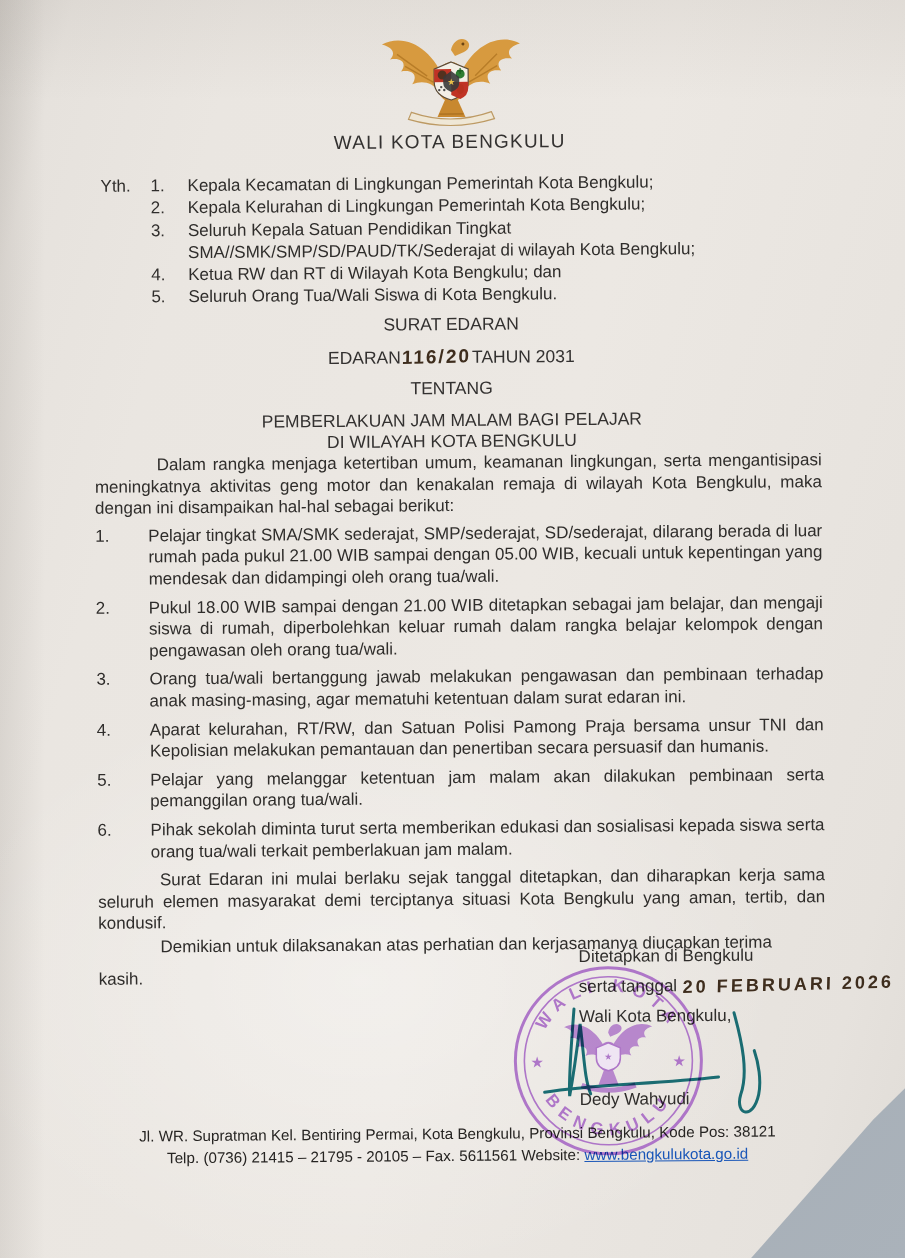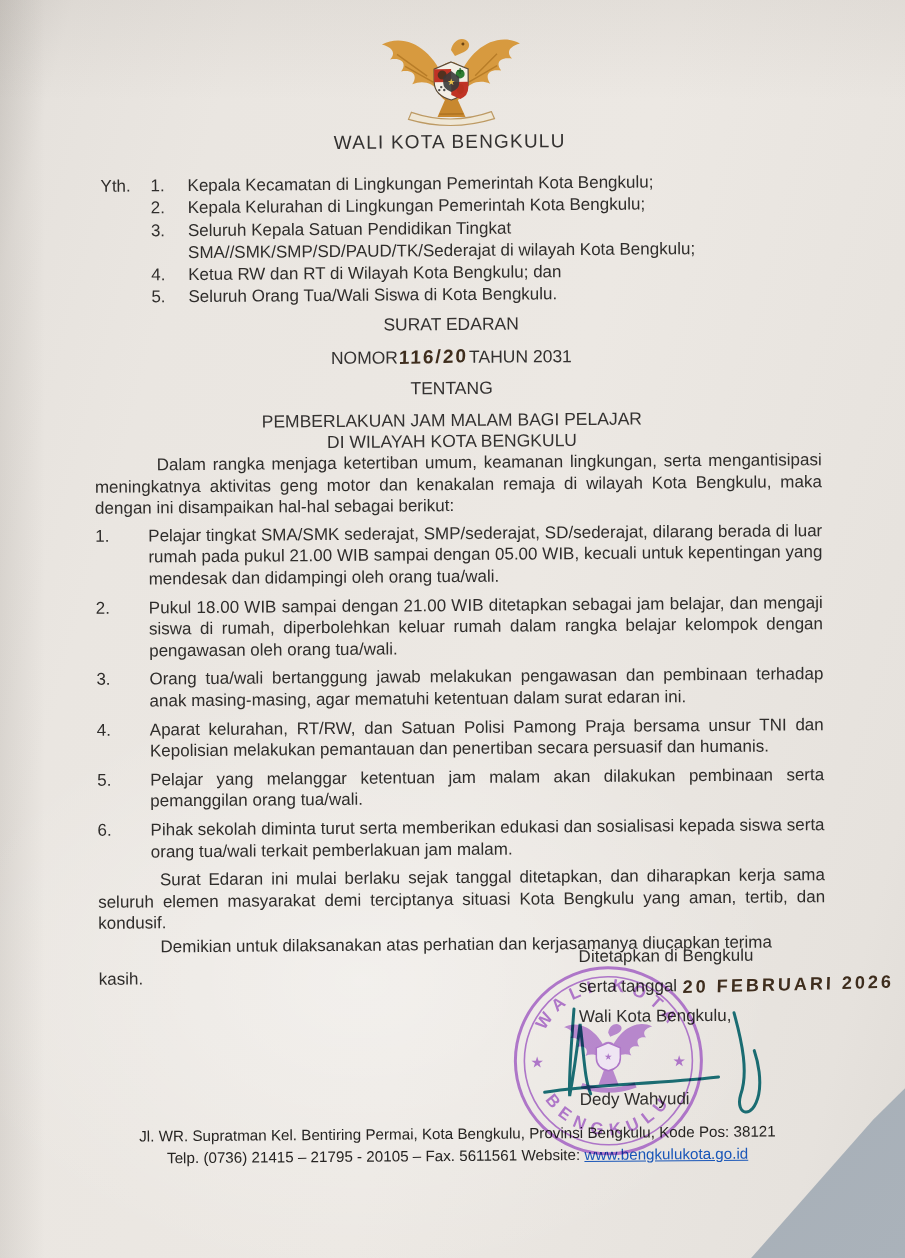--- a/index.html
+++ b/index.html
@@ -133,21 +133,21 @@
         <div class="yth-item">
           <span class="yth-num">5.</span>
           <span class="yth-text">Seluruh Orang Tua/Wali Siswa di Kota Bengkulu.</span>
         </div>
       </div>
     </div>
   </div>
 
   <div class="titleblock">
     <div class="tline">SURAT EDARAN</div>
-    <div class="tline"><span>NOMOR</span><span class="handwrite hw-num">116/20</span><span>TAHUN 2031</span></div>
+    <div class="tline"><span>EDARAN</span><span class="handwrite hw-num">116/20</span><span>TAHUN 2031</span></div>
     <div class="tline">TENTANG</div>
     <div class="subject">PEMBERLAKUAN JAM MALAM BAGI PELAJAR</div>
     <div class="subject">DI WILAYAH KOTA BENGKULU</div>
   </div>
 
   <div class="bodyblock">
     <p class="para">Dalam rangka menjaga ketertiban umum, keamanan lingkungan, serta mengantisipasi meningkatnya aktivitas geng motor dan kenakalan remaja di wilayah Kota Bengkulu, maka dengan ini disampaikan hal-hal sebagai berikut:</p>
 
     <div>
       <div class="dir-item">

